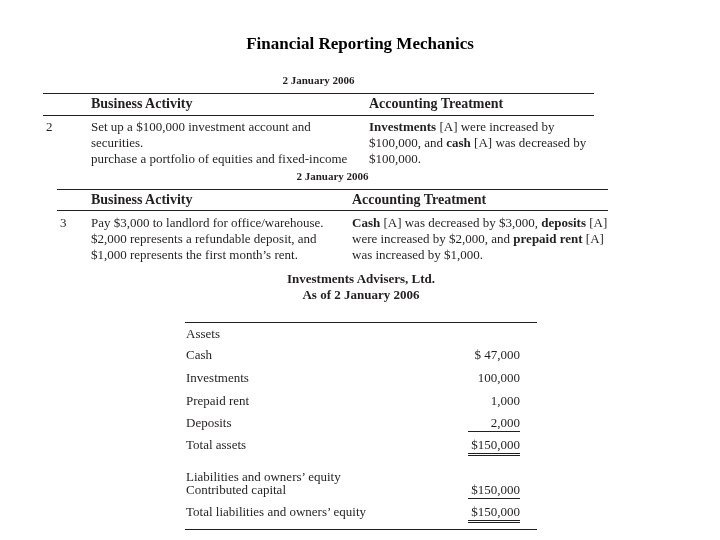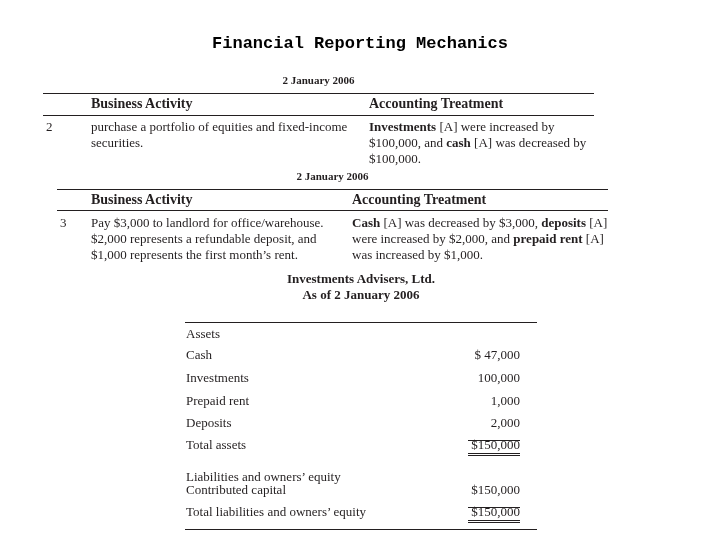--- a/index.html
+++ b/index.html
@@ -1,48 +1,49 @@
 <!DOCTYPE html>
 <html><head>
 <meta charset="utf-8">
 <style>
   html, body { margin:0; padding:0; background:#ffffff; }
   body { width:720px; height:540px; position:relative; overflow:hidden; color:#231f20; }
   .title { position:absolute; left:0; width:720px; top:34px; text-align:center;
-    font-family:Liberation Mono, monospace; font-weight:bold; font-size:17px; color:#000; }
+    font-family:Liberation Serif, serif; font-weight:bold; font-size:17px; color:#000; }
   .serif { font-family:"Liberation Serif", "DejaVu Serif", serif; }
   .abs { position:absolute; }
   .date { font-size:11px; font-weight:bold; text-align:center; }
   .rule { position:absolute; height:0; border-top:1.3px solid #231f20; }
   .hdr { font-size:14px; font-weight:bold; }
   .num { font-size:13px; }
   .body { font-size:13px; line-height:16px; }
   .body b { font-weight:bold; }
   .bs-head { font-size:13px; font-weight:bold; text-align:center; line-height:16px; }
   .bs-row { position:absolute; left:186px; width:334px; height:20px; font-size:13px; }
   .bs-label { position:absolute; left:0; top:0; }
   .bs-val { position:absolute; right:0; top:0; text-align:right; }
-  .u1 { border-bottom:1.2px solid #231f20; padding-bottom:9px; }
+  .u1 { border-bottom:1.2px solid #231f20; padding-bottom:0px; }
   .u2 { border-bottom:3.5px double #231f20; padding-bottom:0px; }
 </style>
 </head>
 <body>
 
 <div class="title">Financial Reporting Mechanics</div>
 
 <div>
   <div class="abs serif date" style="left:43px;width:551px;top:74px;">2 January 2006</div>
   <div class="rule" style="left:43px;width:551px;top:93px;"></div>
   <div class="abs serif hdr" style="left:91px;top:96px;">Business Activity</div>
   <div class="abs serif hdr" style="left:369px;top:96px;">Accounting Treatment</div>
   <div class="rule" style="left:43px;width:551px;top:115px;"></div>
   <div class="abs serif num" style="left:46px;top:119px;">2</div>
   <div class="abs serif body" style="left:91px;top:119px;">
+    <div>Set up a $100,000 investment account and</div>
+    <div>securities.</div>
     <div>purchase a portfolio of equities and fixed-income</div>
-    <div>securities.</div>
   </div>
   <div class="abs serif body treat" style="left:369px;top:119px;">
       <div><b>Investments</b><span> [A] were increased by</span></div>
       <div><span>$100,000, and </span><b>cash</b><span> [A] was decreased by</span></div>
       <div><span>$100,000.</span></div>
     </div>
 </div>
 
 <div>
   <div class="abs serif date" style="left:57px;width:551px;top:170px;">2 January 2006</div>

